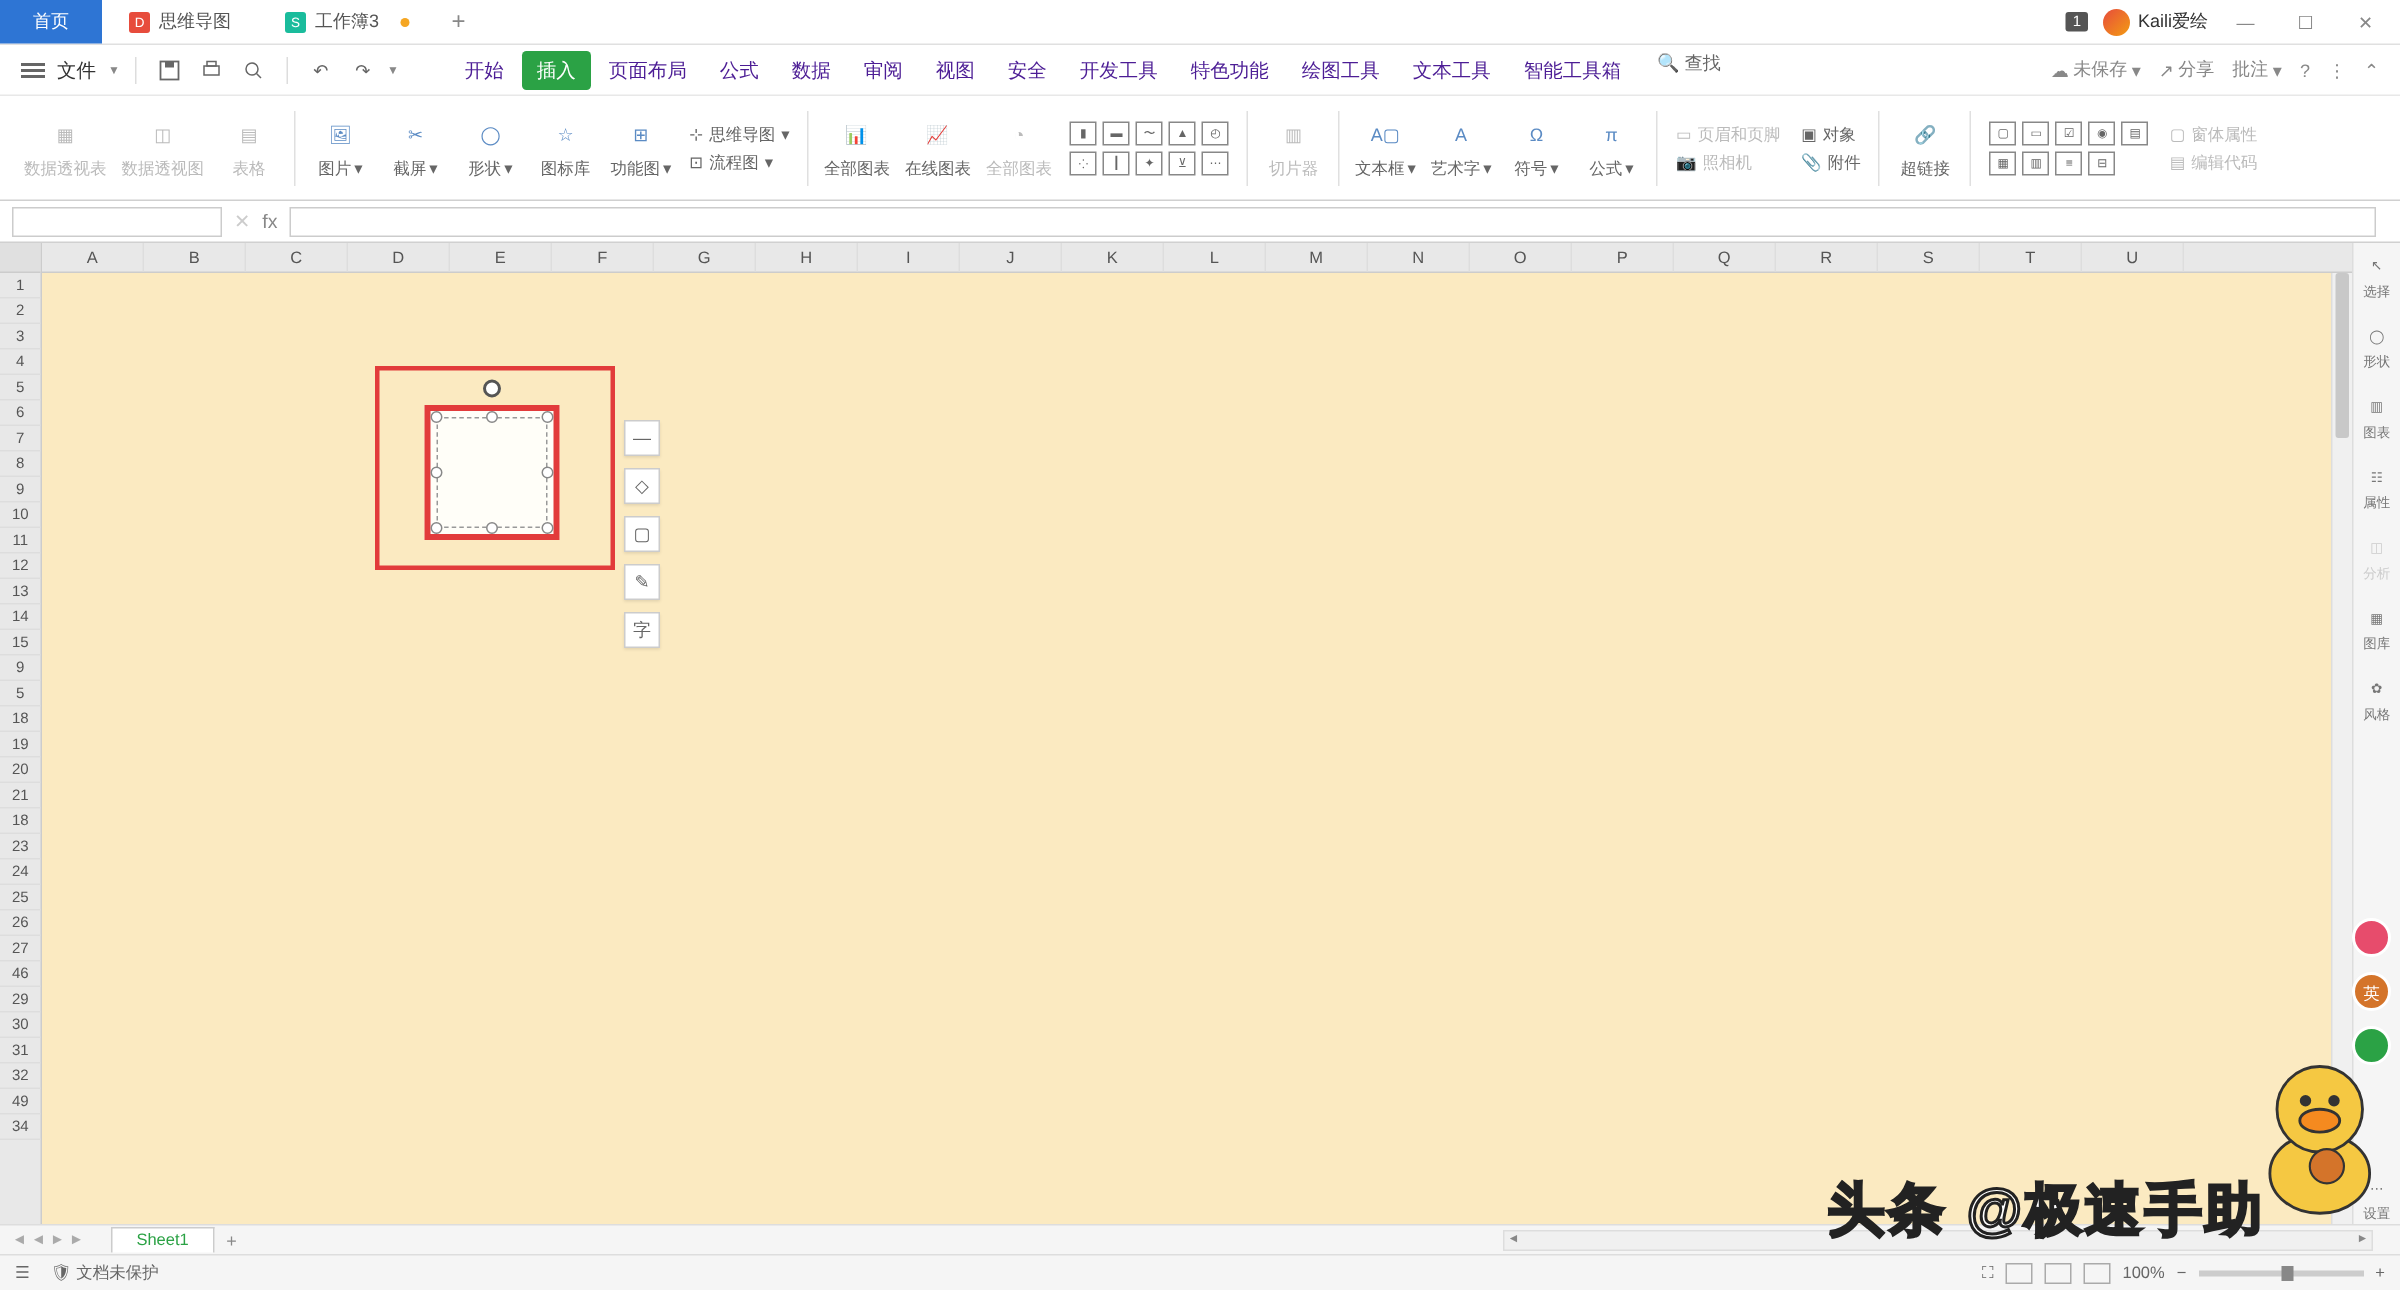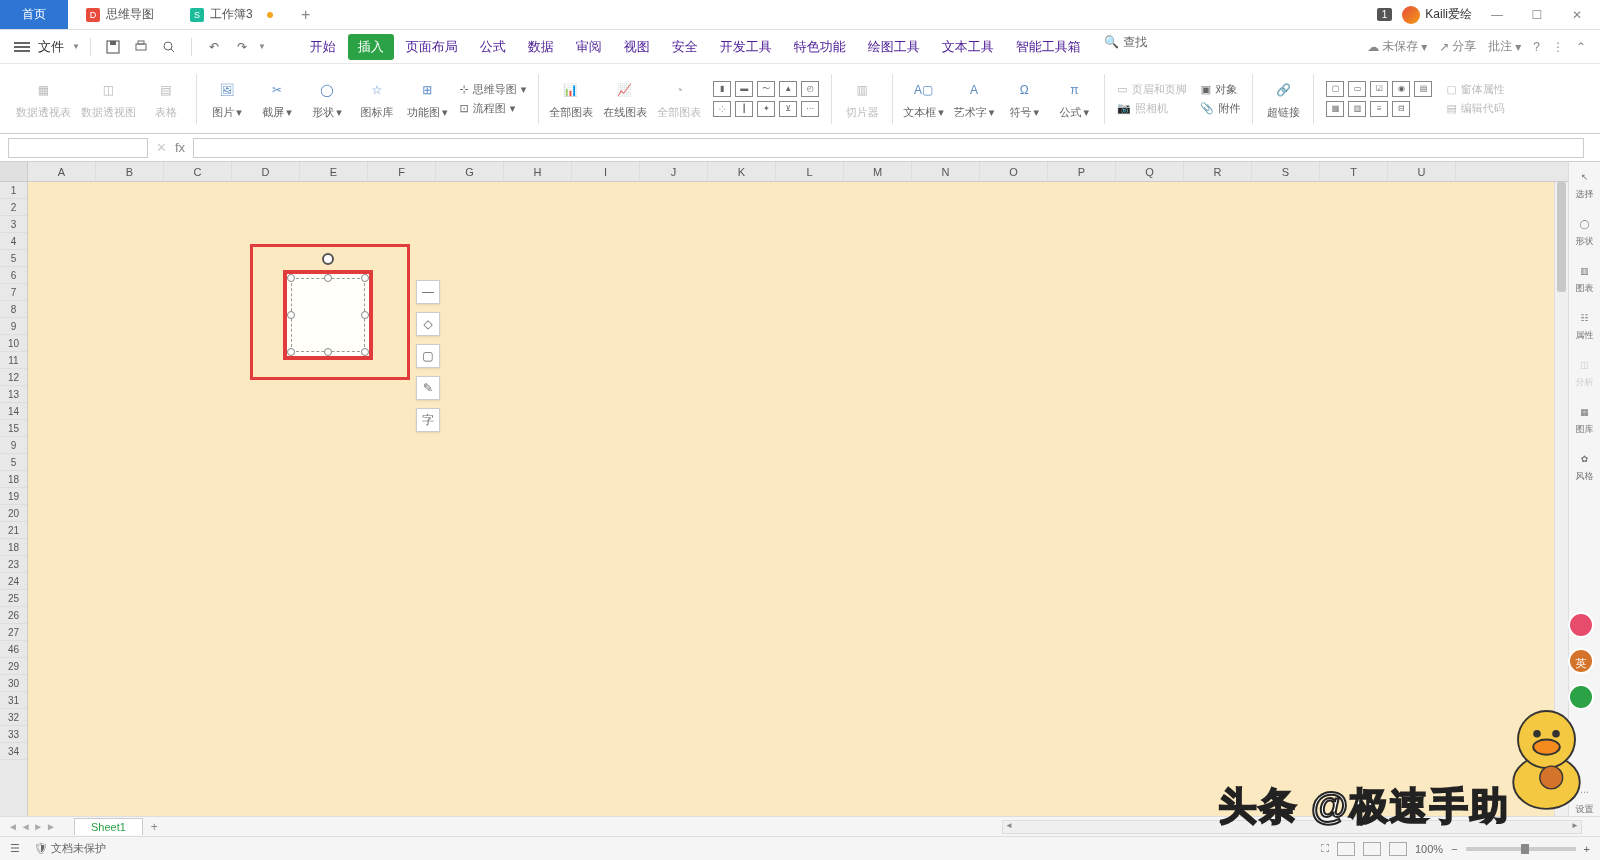--- a/index.html
+++ b/index.html
@@ -356,21 +356,21 @@
         <div class="rh">23</div>
         <div class="rh">24</div>
         <div class="rh">25</div>
         <div class="rh">26</div>
         <div class="rh">27</div>
         <div class="rh">46</div>
         <div class="rh">29</div>
         <div class="rh">30</div>
         <div class="rh">31</div>
         <div class="rh">32</div>
-        <div class="rh">33</div>
+        <div class="rh">49</div>
         <div class="rh">34</div>
       </div>
   </div>
   <div class="gridmain">
     <div class="colheaders" id="colheaders">
         <div class="ch">A</div>
         <div class="ch">B</div>
         <div class="ch">C</div>
         <div class="ch">D</div>
         <div class="ch">E</div>

